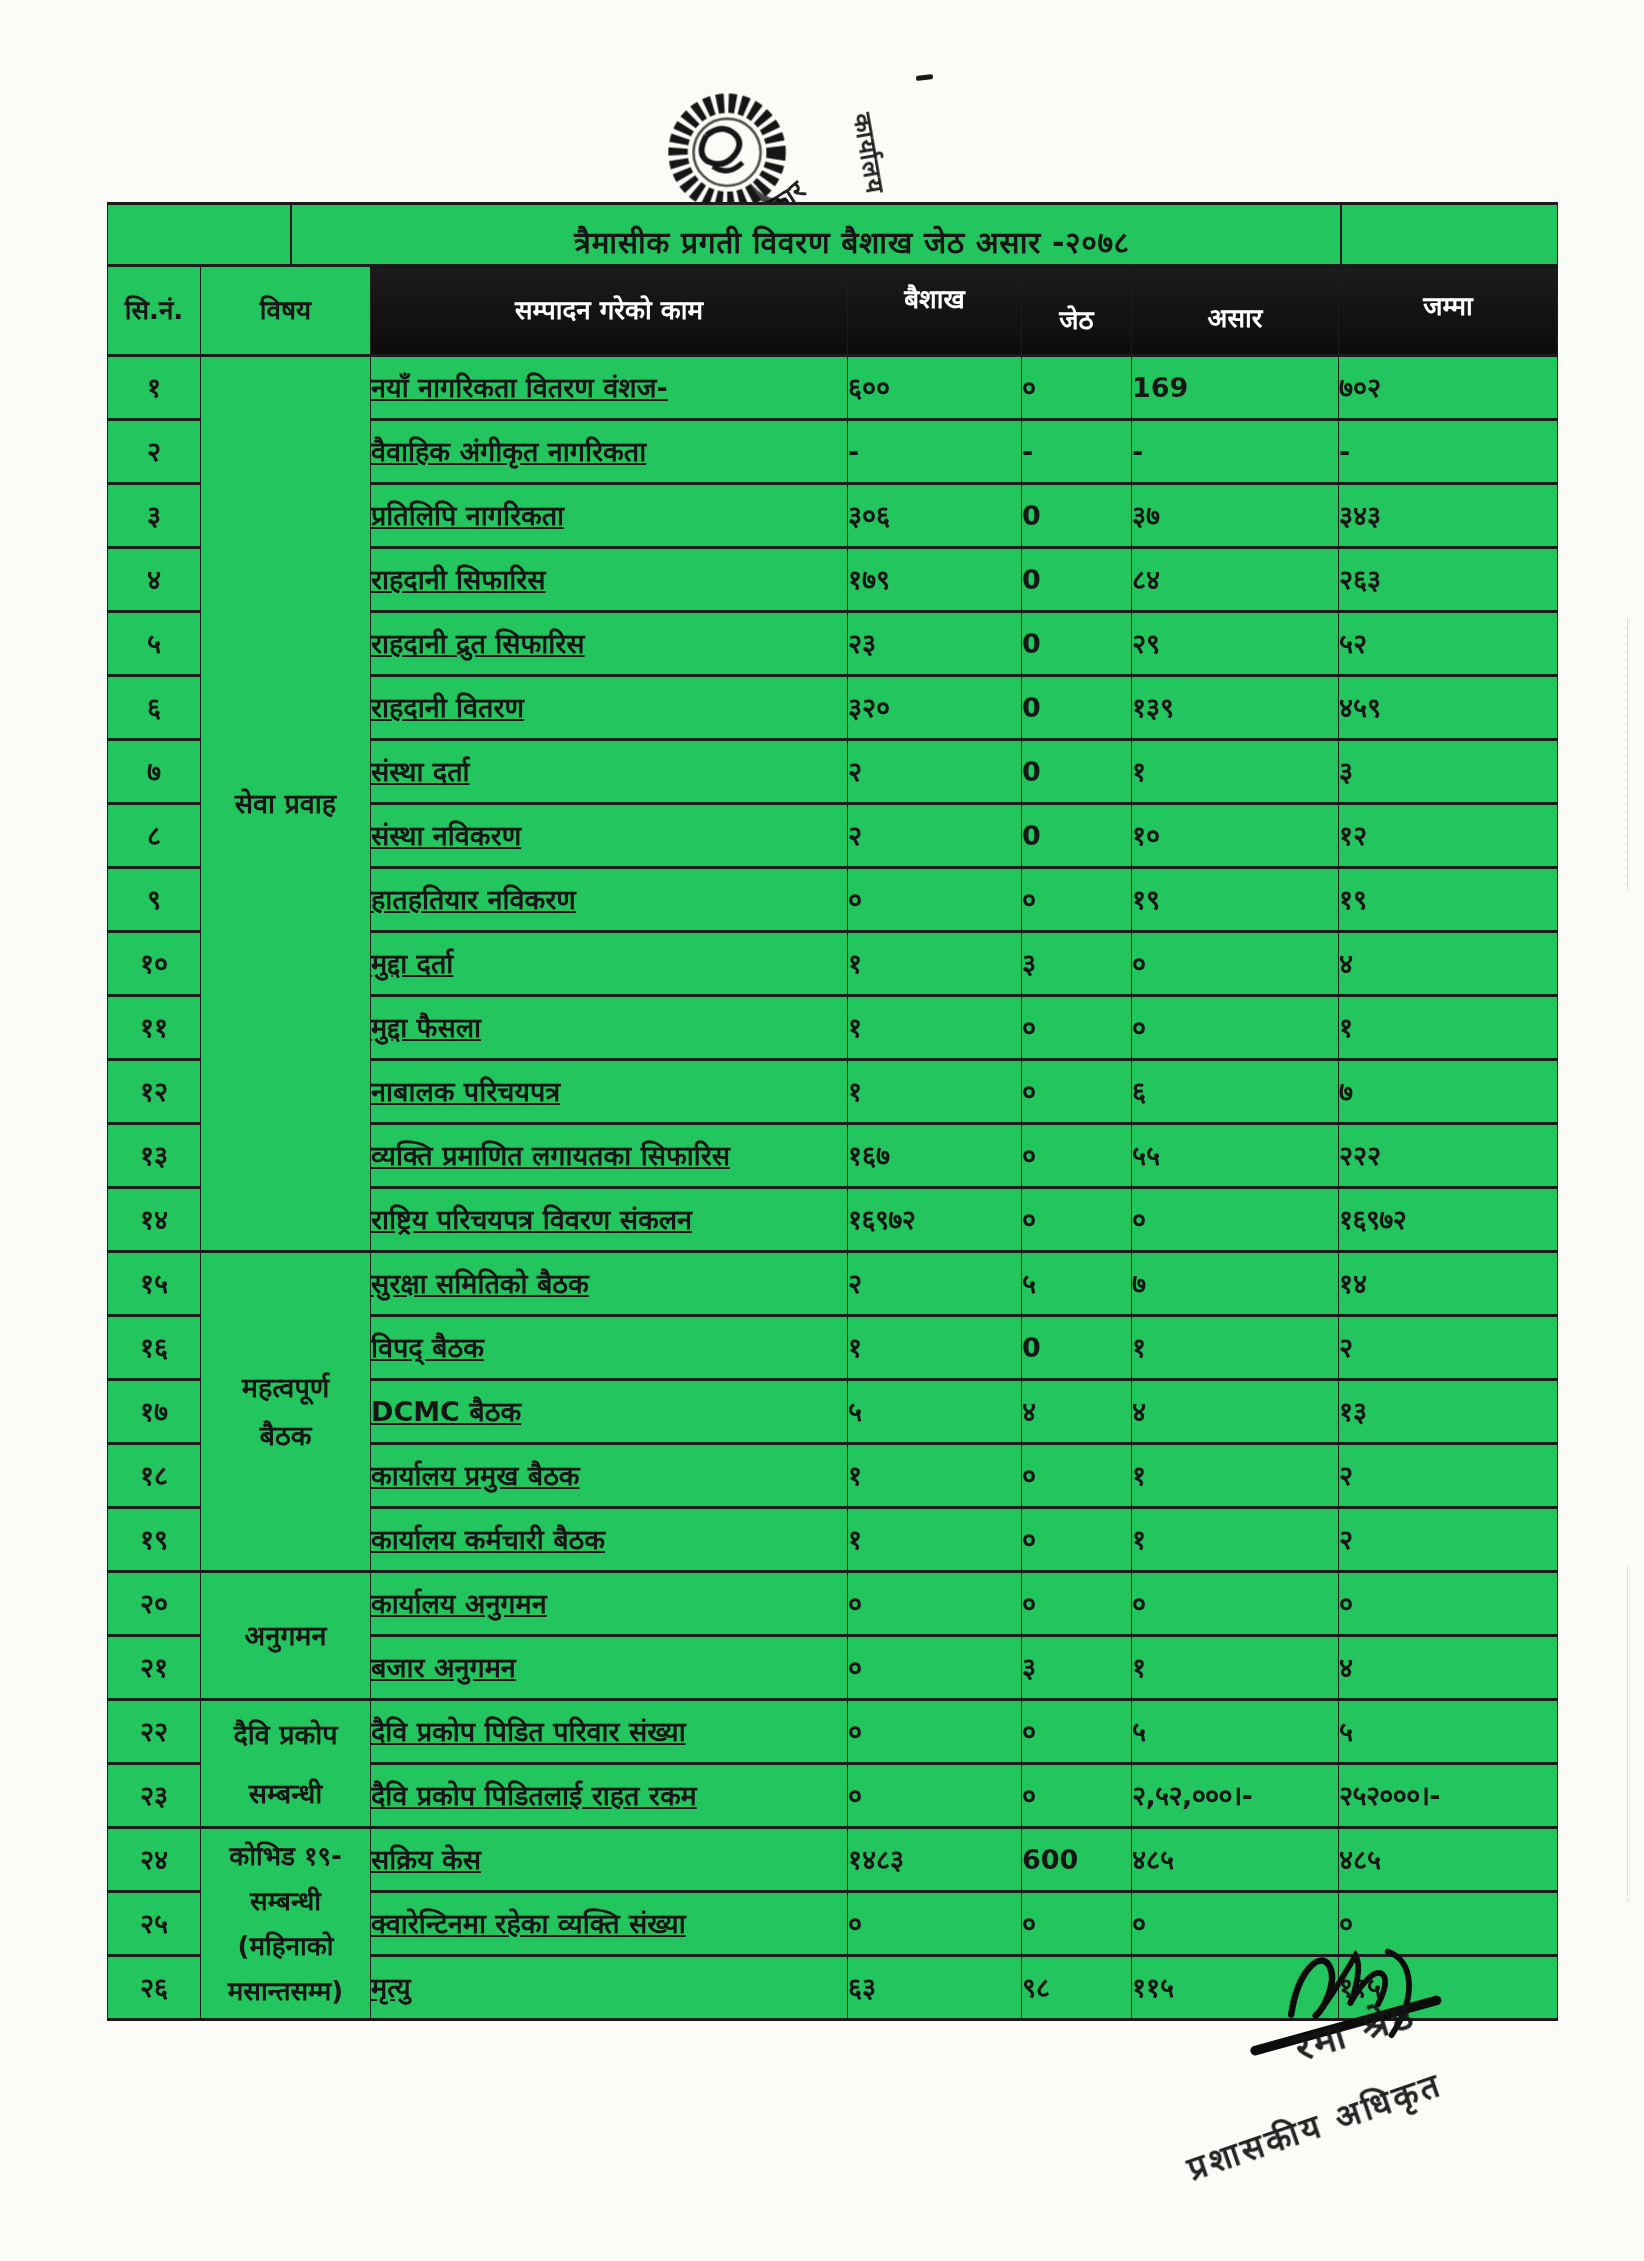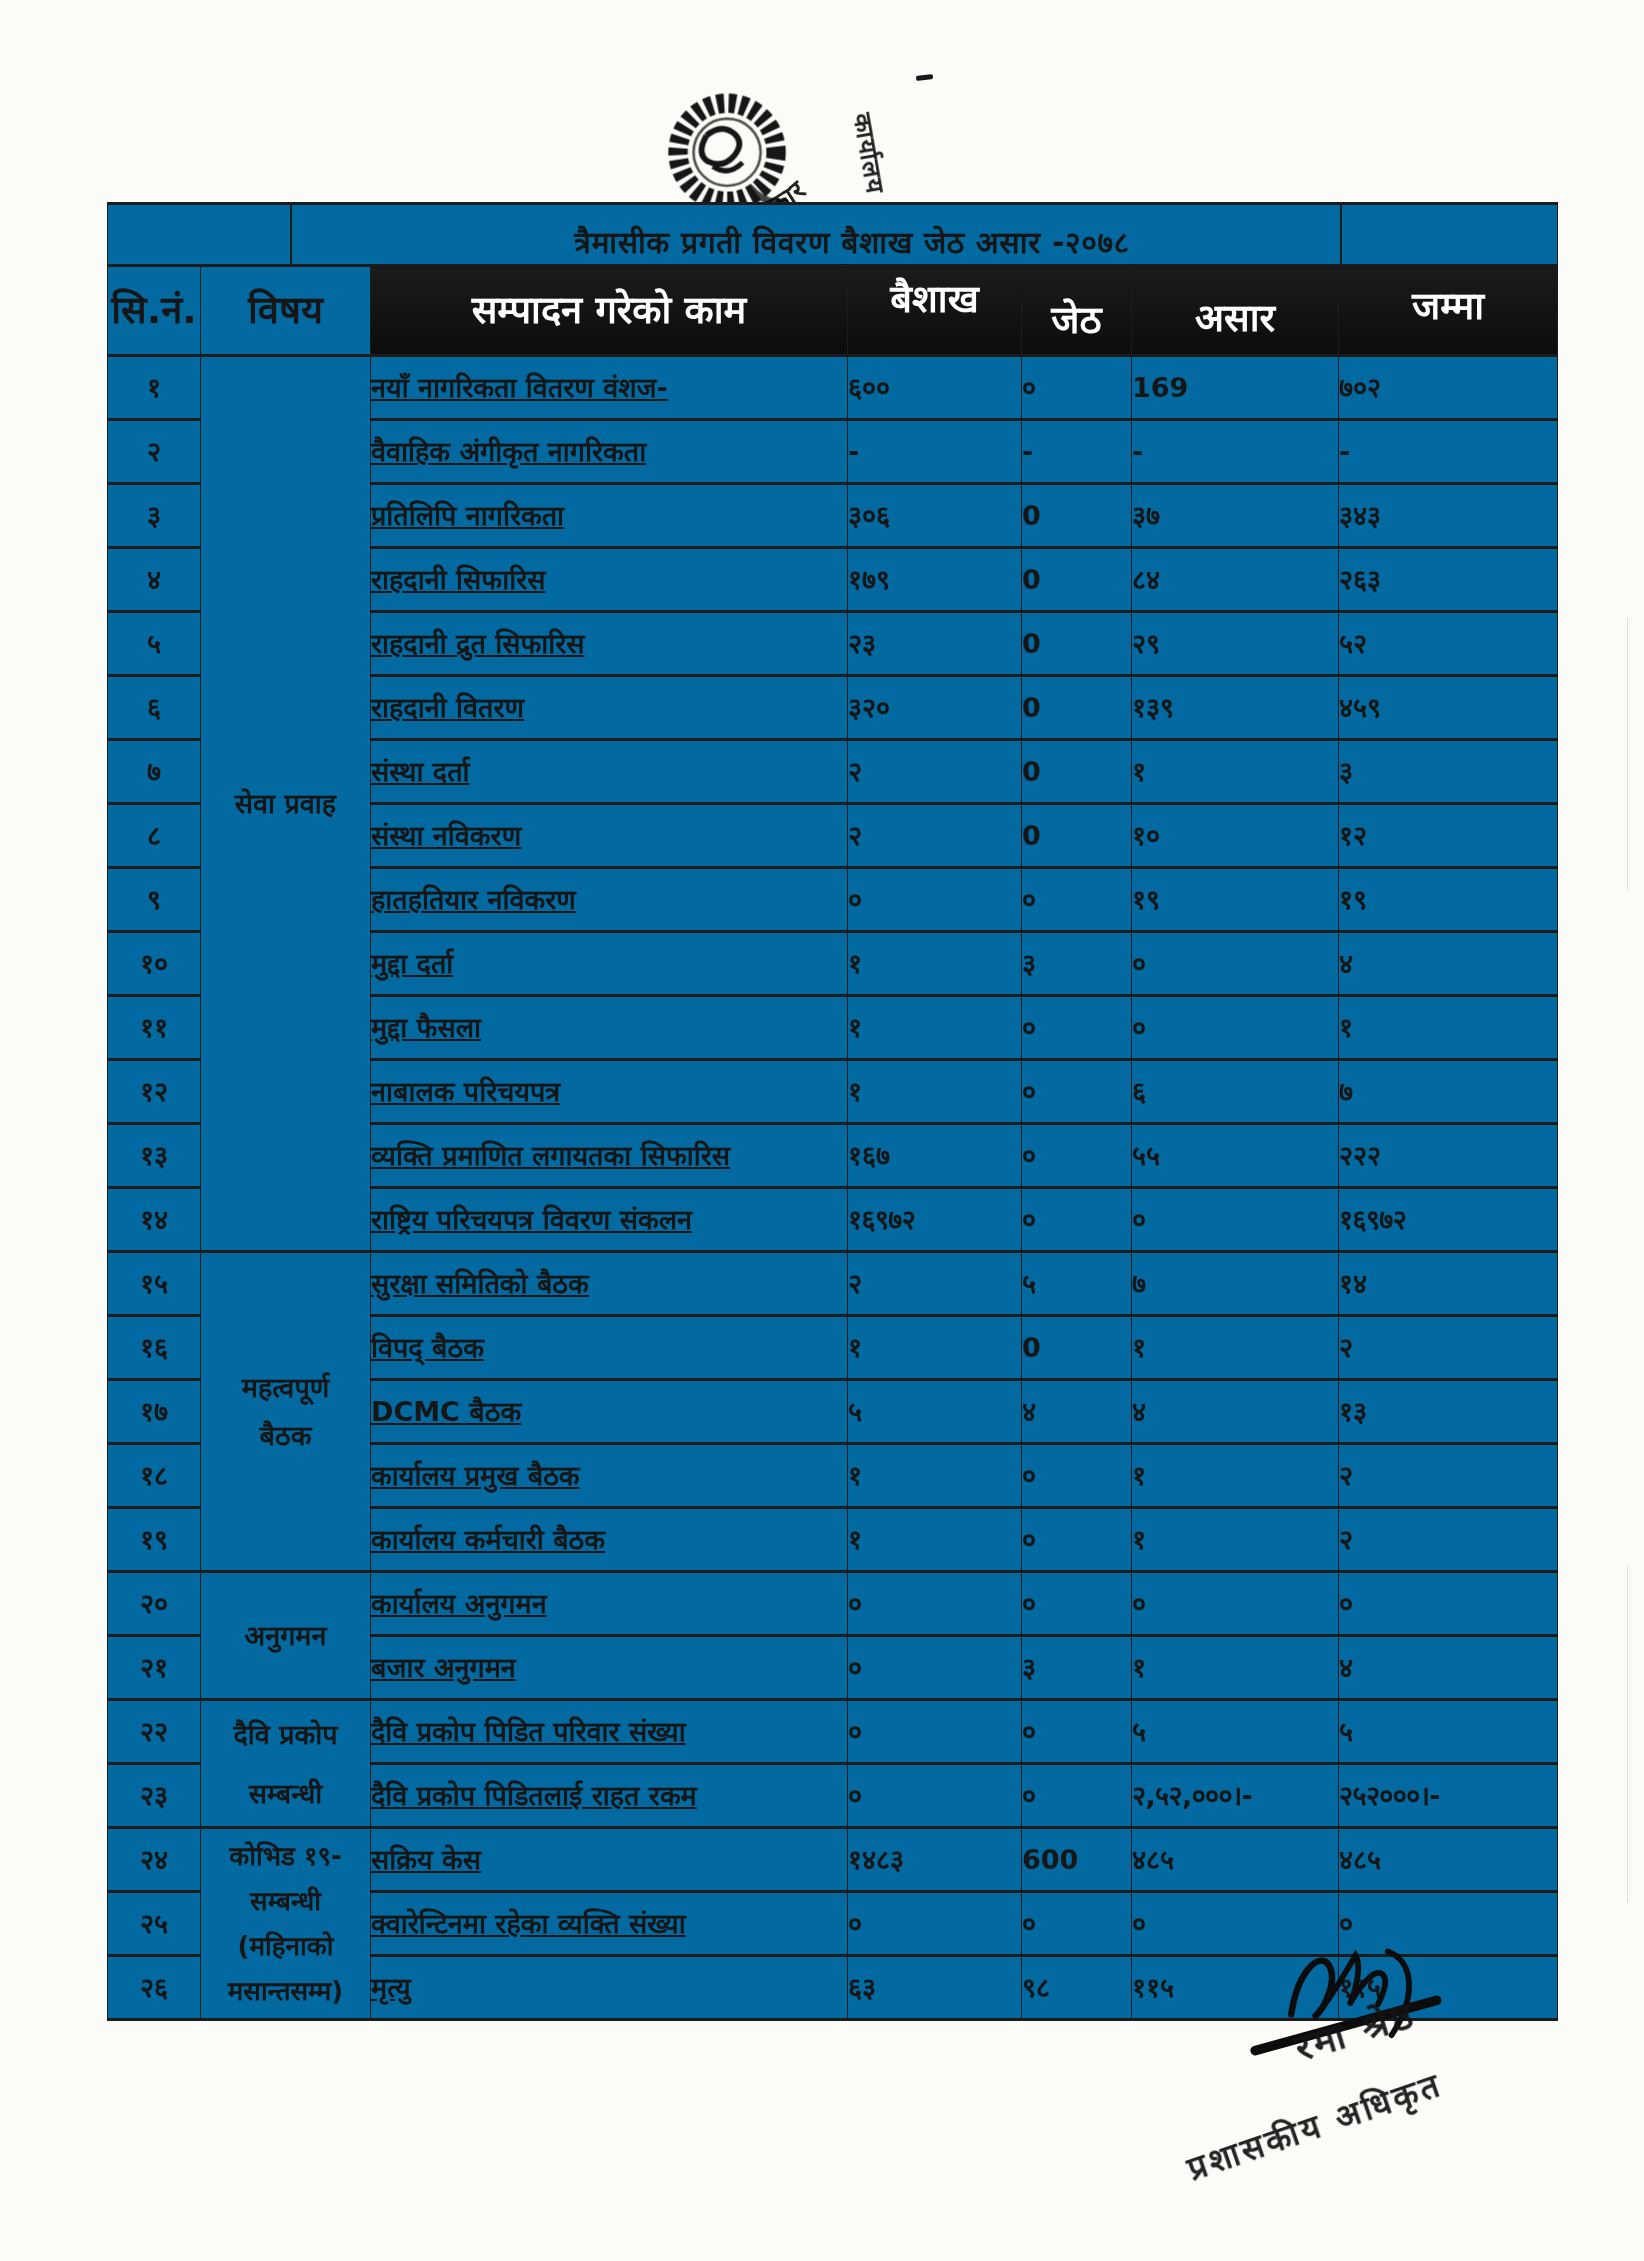--- a/index.html
+++ b/index.html
@@ -9,33 +9,33 @@
     font-family:"DejaVu Sans","Liberation Sans",sans-serif;
     color:#161616;
   }
   
   .top-dash{position:absolute;left:916px;top:75px;width:17px;height:4.5px;background:#171717;border-radius:1.9px;transform:rotate(-7deg);}
   .edge-dots-a{position:absolute;left:1627px;top:619px;height:271px;width:0;border-left:1.9px dotted rgba(0,0,0,.22);}
   .edge-dots-b{position:absolute;left:1627px;top:1567px;height:335px;width:0;border-left:1.9px dotted rgba(0,0,0,.18);}
   
   table.report{
     position:absolute;left:107px;top:202px;width:1451px;
-    border-collapse:collapse;table-layout:fixed;background:#0369a1;
+    border-collapse:collapse;table-layout:fixed;background:#22c55e;
   }
   table.report td{
     border:1.9px solid #1c1c1c;border-top-width:3.2px;border-bottom-width:3.2px;
     padding:0;vertical-align:middle;
     font-weight:bold;font-size:27px;line-height:1.15;
     overflow:hidden;white-space:nowrap;
   }
   tr.title-row td{height:59px;position:relative;border-bottom-width:3.9px;}
   .title-text{display:block;text-align:center;padding:17px 0 0 39px;font-size:30px;letter-spacing:0.6px;}
   .tdiv{position:absolute;top:0;bottom:0;width:1.9px;background:#1c1c1c;}
   .tdiv.a{left:182px;} .tdiv.b{left:1232px;}
-  tr.head-row td{height:87px;text-align:center;font-size:38px;border-bottom-width:3.9px;}
+  tr.head-row td{height:87px;text-align:center;font-size:26px;border-bottom-width:3.9px;}
   td.dark{background:linear-gradient(#1b1b1b,#0c0c0c);color:#fff;border-left-color:#101010;border-right-color:#101010;margin-left:44px;}
   td.dark .hx{display:inline-block;position:relative;}
   .hx.up{transform:translateY(-11px);} .hx.dn{transform:translateY(10.3px);} .hx.dn2{transform:translateY(7.7px);} .hx.up2{transform:translateY(-4.5px);}
   tr.data-row td{height:61px;}
   td.sn-c{text-align:center;font-size:29px;}
   td.task-c{padding-left:15.5px;text-decoration:underline;}
   td.num-c{padding-left:17px;font-size:28px;}
   td.group-c{text-align:center;vertical-align:middle;white-space:normal;}
   .gline{display:block;}
   .g2 .gline{line-height:48px;text-align:center;} .g4 .gline{line-height:59px;} .g5 .gline{line-height:45px;font-size:26px;}

